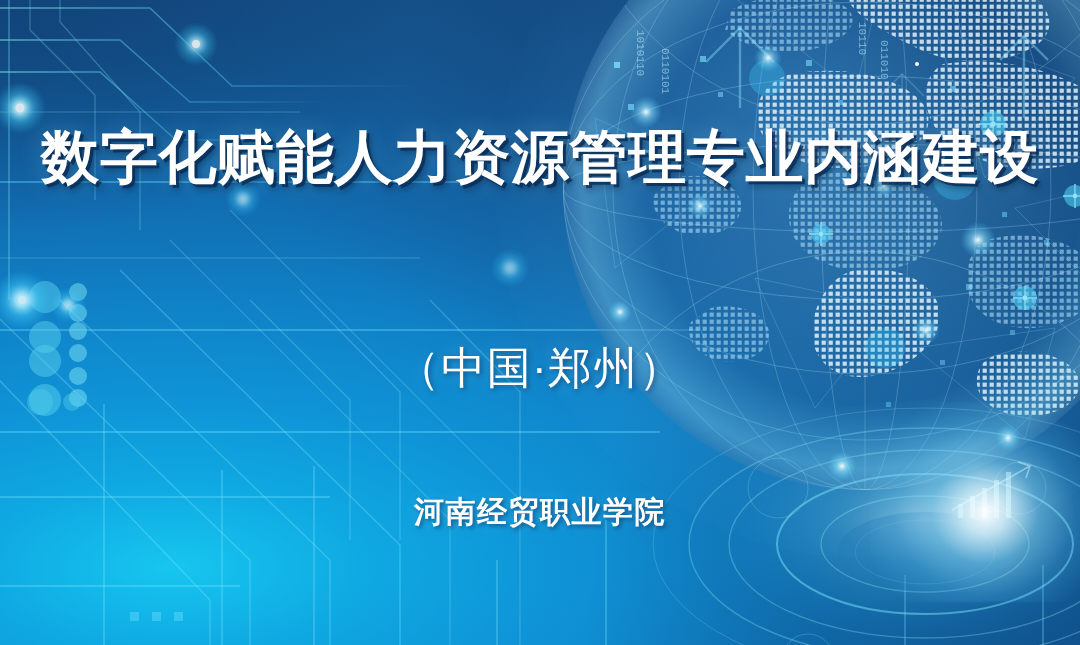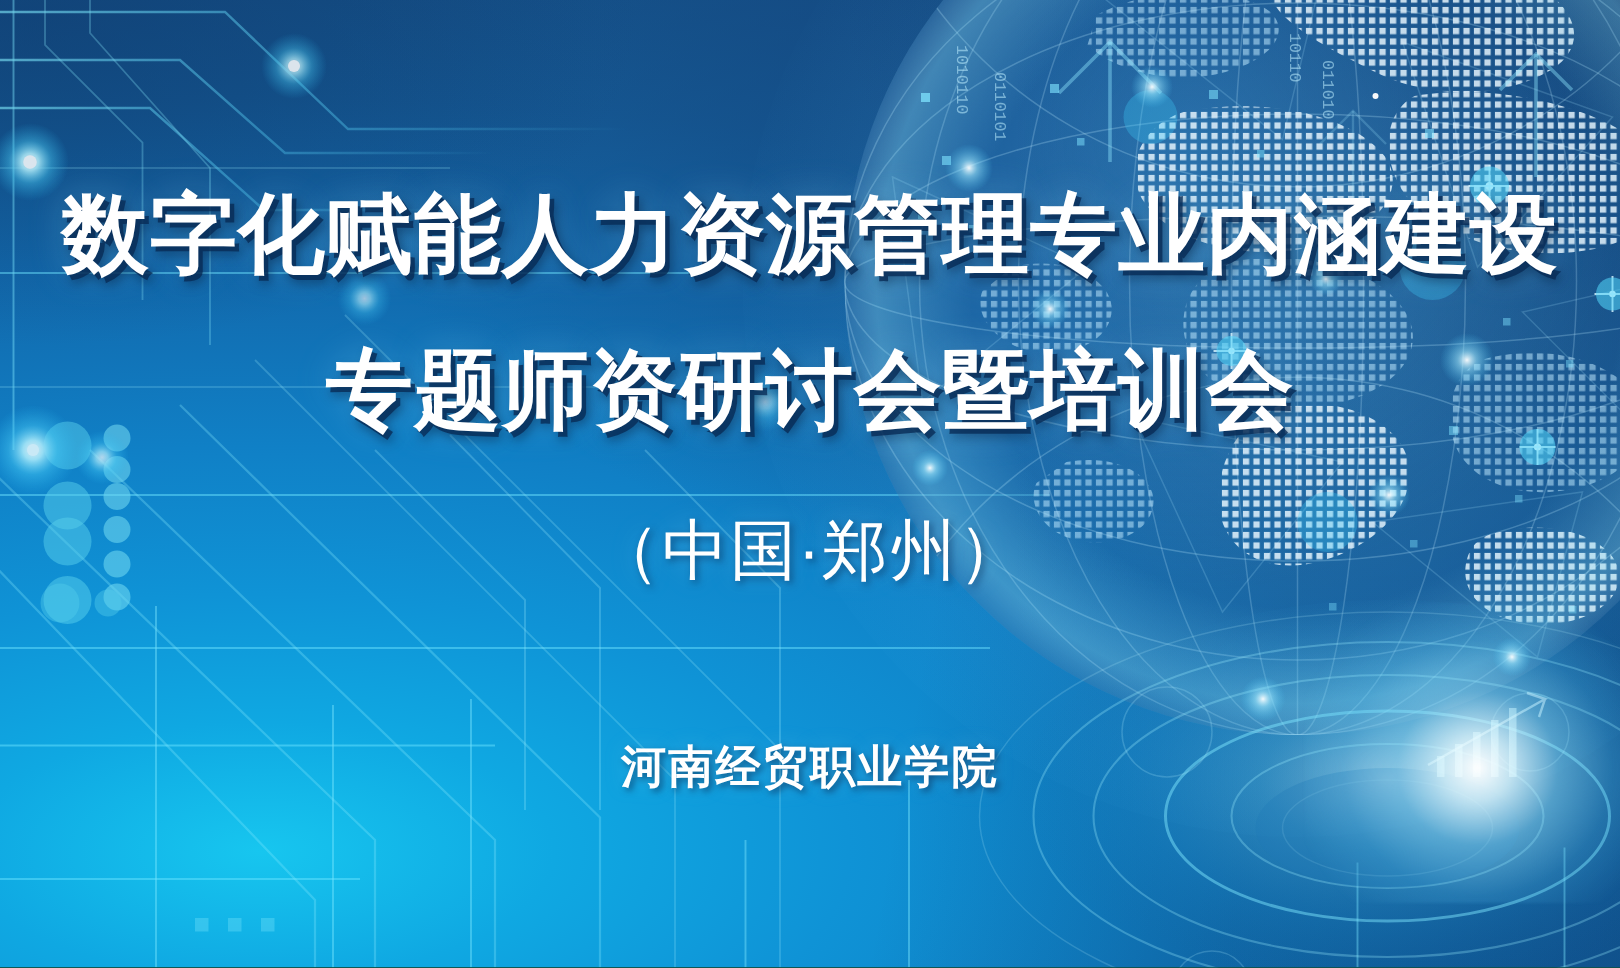--- a/index.html
+++ b/index.html
@@ -1,20 +1,20 @@
 <!DOCTYPE html>
 <html lang="zh"><head>
 <meta charset="utf-8">
 <title>Conference Banner</title>
 <style>
   html,body{margin:0;padding:0;background:#0a2a4a;}
   #stage{
     position:relative;width:1080px;height:645px;overflow:hidden;
     font-family:"Liberation Sans","DejaVu Sans",sans-serif;
-    background:#15803d;
+    background:#d946ef;
   }
   .layer{position:absolute;inset:0;pointer-events:none;}
 
   
   #bg-base{
     background:
       radial-gradient(130% 95% at 16% 88%, #17c6ef 0%, #0fa8e2 14%, #0f93d6 28%, #1080c6 44%, #1268ab 64%, #14558f 82%, #15497e 100%);
   }
   #bg-topright{
     background:
@@ -412,18 +412,17 @@
         <circle cx="1008" cy="438" r="13" fill="url(#pg)"></circle>
         <circle cx="842" cy="466" r="15" fill="url(#pg)"></circle>
         <circle cx="620" cy="312" r="12" fill="url(#pg)"></circle>
         <circle cx="884" cy="186" r="11" fill="url(#pg)"></circle>
       </g>
     </svg>
   </div>
 
   <div id="content">
     <div class="tline" id="title-1">数字化赋能人力资源管理专业内涵建设</div>
-    <div class="tline" id="title-2">专题师资研讨会暨培训会</div>
     <div class="tline" id="subtitle">（中国·郑州）</div>
     <div class="tline org" id="org-1">河南经贸职业学院</div>
   </div>
 
 </div>
 
 </body></html>

